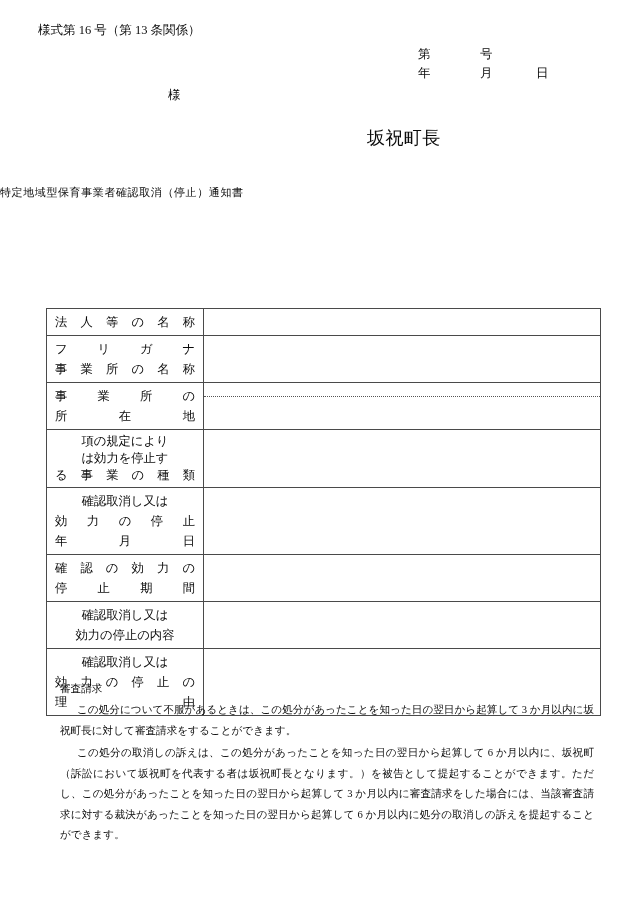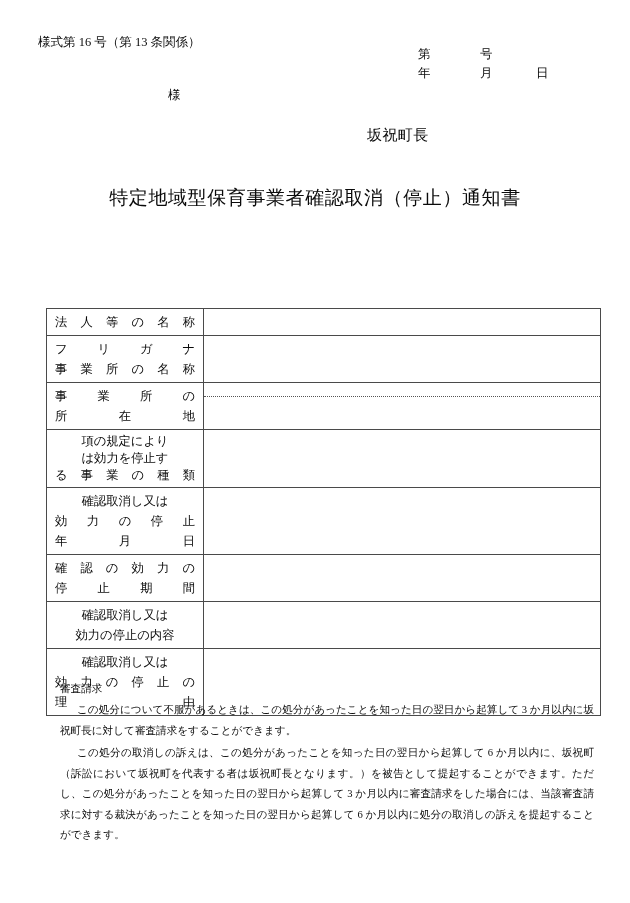--- a/index.html
+++ b/index.html
@@ -21,21 +21,21 @@
     position: absolute;
     left: 0; top: 0;
     width: 630px;
     height: 903px;
   }
 
   
   .form-no {
     position: absolute;
     left: 38px;
-    top: 34px;
+    top: 22px;
     font-size: 12.5px;
     white-space: nowrap;
   }
 
   .doc-meta {
     position: absolute;
     right: 42px;
     top: 45px;
     width: 170px;
     text-align: left;
@@ -54,32 +54,32 @@
     position: absolute;
     left: 168px;
     top: 87px;
     font-size: 12.5px;
   }
 
   .issuer {
     position: absolute;
     left: 367px;
     top: 126px;
-    font-size: 15px;
+    font-size: 18px;
     letter-spacing: 0.4px;
   }
 
   
   .doc-title {
     position: absolute;
     left: 0;
     top: 185px;
     width: 630px;
-    text-align: center;
-    font-size: 19px;
+    text-align: left;
+    font-size: 11px;
     letter-spacing: 0.6px;
   }
 
   
   .intro {
     position: absolute;
     left: 38px;
     top: 241px;
     width: 556px;
     font-size: 12.8px;

